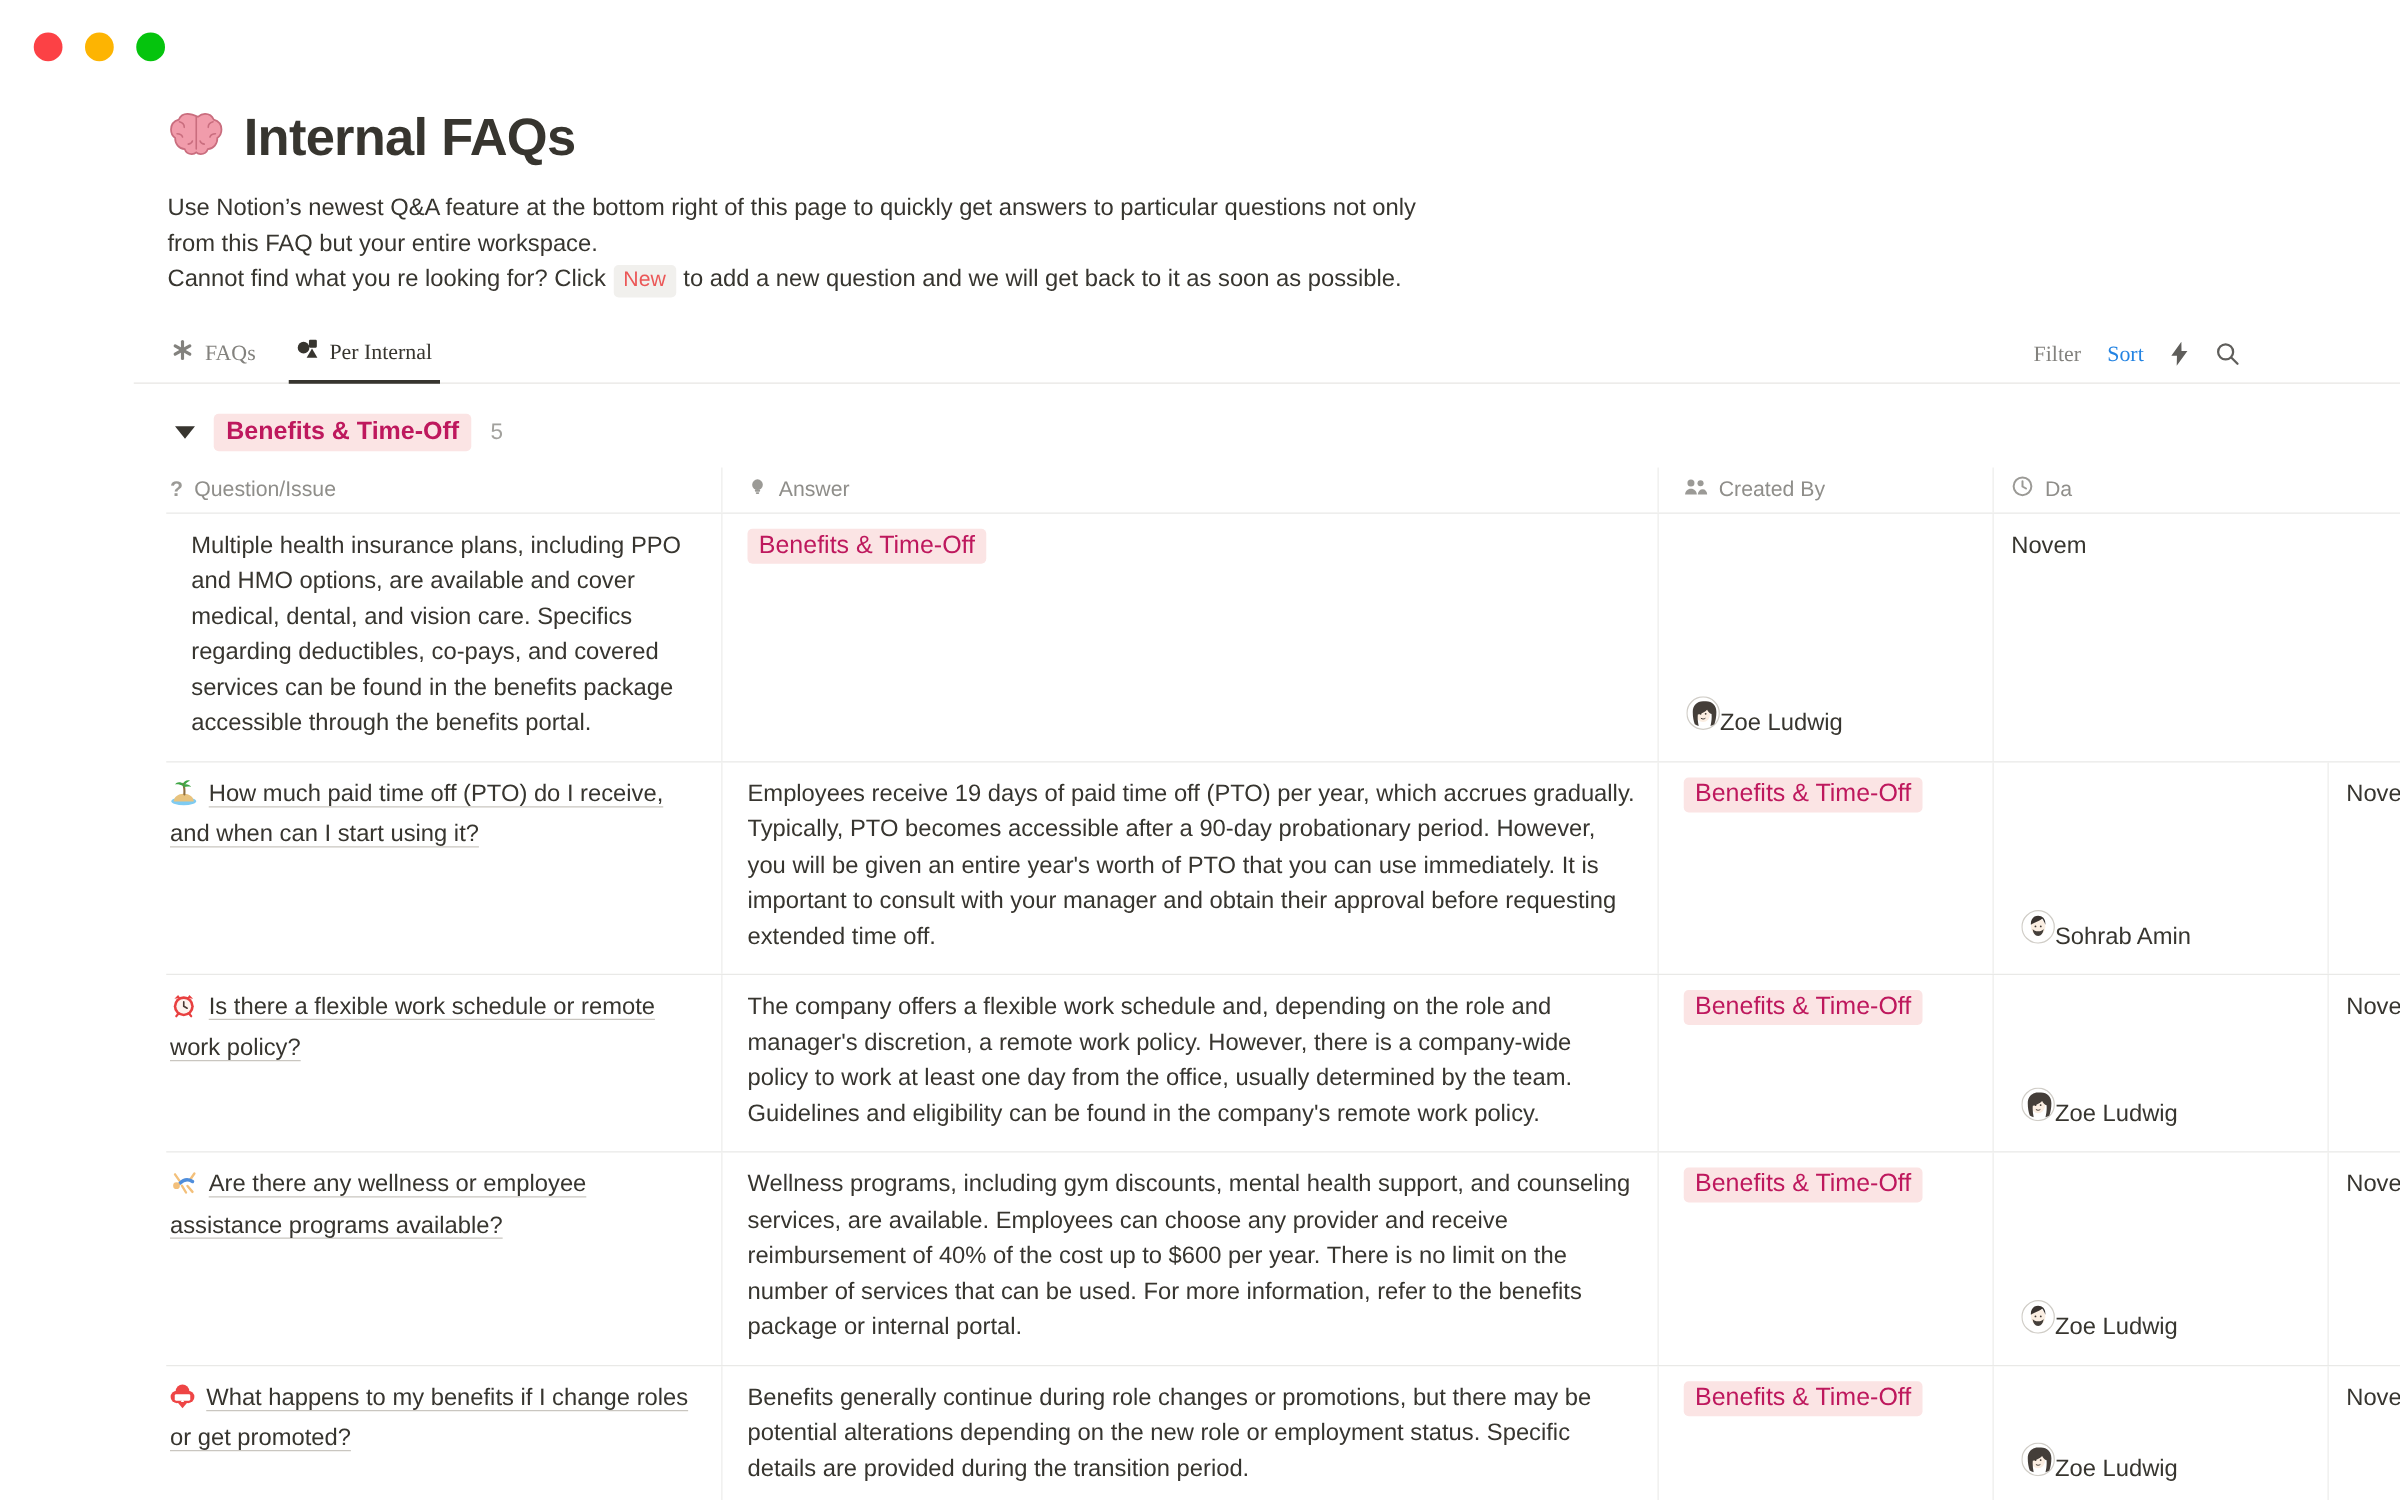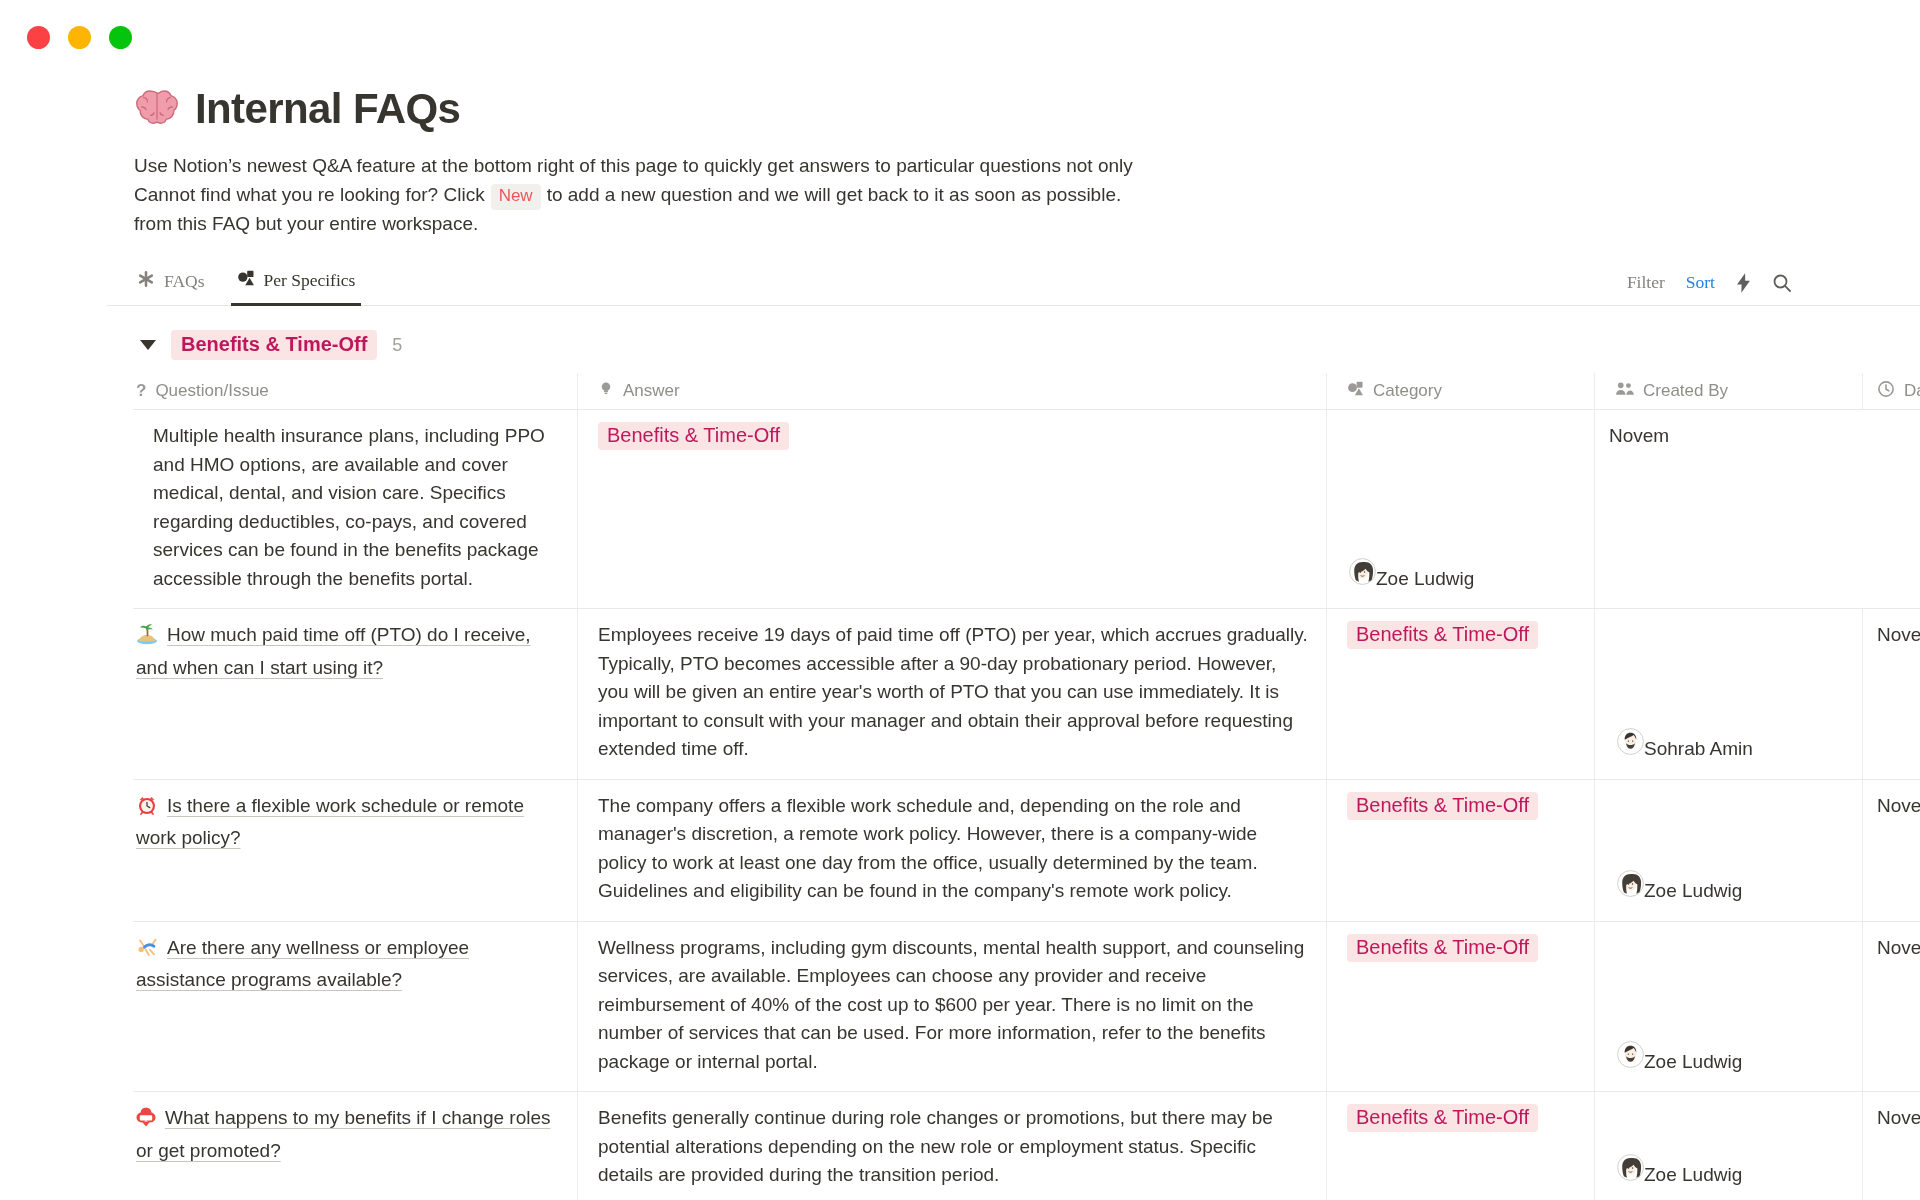--- a/index.html
+++ b/index.html
@@ -84,22 +84,22 @@
       <svg width="46" height="46" viewBox="0 0 36 36">
         <path fill="#f19cab" stroke="#c96d7e" stroke-width="1.1" d="M12.5 5.5c-2.8 0-4.6 1.6-5.4 3.6C4 10 2.2 12.2 2.2 15.3c0 2.3 1 4.2 2.6 5.3-.2 3.8 2.4 6.8 6 7.1.6 1.8 2.3 3 4.4 3 1.1 0 2.1-.3 2.8-1 .7.7 1.7 1 2.8 1 2.1 0 3.8-1.2 4.4-3 3.6-.3 6.2-3.3 6-7.1 1.6-1.1 2.6-3 2.6-5.3 0-3.1-1.8-5.3-4.9-6.2-.8-2-2.6-3.6-5.4-3.6-1.6 0-3 .6-4.5 1.9C16.5 6.1 14.1 5.5 12.5 5.5z"></path>
         <path fill="none" stroke="#c96d7e" stroke-width="1" stroke-linecap="round" d="M18 7.5v20M7.5 10.5c2 .5 3 2 3 3.5M28.5 10.5c-2 .5-3 2-3 3.5M6 18c1.8 0 3 .8 3.4 2M30 18c-1.8 0-3 .8-3.4 2M13 24.5c1.5-.2 2.4-1 2.6-2M23 24.5c-1.5-.2-2.4-1-2.6-2"></path>
       </svg>
     </span>
     <span class="page-title">Internal FAQs</span>
   </div>
 
   <div class="desc">
     <div class="desc-line">Use Notion’s newest Q&amp;A feature at the bottom right of this page to quickly get answers to particular questions not only</div>
+    <div class="desc-line">from this FAQ but your entire workspace.</div>
     <div class="desc-line"><span>Cannot find what you re looking for? Click</span><span class="new-badge">New</span><span>to add a new question and we will get back to it as soon as possible.</span></div>
-    <div class="desc-line">from this FAQ but your entire workspace.</div>
   </div>
 
   <div class="tabbar">
     <div class="tabs">
       <div class="tab">
         <span>
           <svg width="18" height="18" viewBox="0 0 20 20">
               <g stroke="#83827e" stroke-width="2.8" stroke-linecap="round">
                 <line x1="10" y1="2.5" x2="10" y2="17.5"></line>
                 <line x1="3.5" y1="6.25" x2="16.5" y2="13.75"></line>
@@ -110,21 +110,21 @@
         <span>FAQs</span>
       </div>
       <div class="tab active">
         <span>
           <svg width="18" height="18" viewBox="0 0 20 20" fill="#37352f">
               <circle cx="6.5" cy="9" r="5.2"></circle>
               <rect x="11.3" y="2" width="7" height="7" rx="1"></rect>
               <path d="M9.2 18 L14 9.8 L18.8 18 Z"></path>
             </svg>
         </span>
-        <span>Per Specifics</span>
+        <span>Per Internal</span>
       </div>
     </div>
     <div class="controls">
       <span class="filter-label">Filter</span>
       <span class="sort-label">Sort</span>
       <span class="ctrl-icon">
         <svg width="15" height="20" viewBox="0 0 14 18" fill="#5f5e5b">
             <path d="M8.5 0 L1 10.5 h4.2 L5 18 L13 7 H8.6 Z"></path>
           </svg>
       </span>
@@ -155,30 +155,20 @@
           <svg width="16" height="17" viewBox="0 0 18 18" fill="#9b9a96">
               <circle cx="9" cy="7" r="4.8"></circle>
               <rect x="6.6" y="11.4" width="4.8" height="1.9" rx="0.9"></rect>
               <rect x="7.4" y="13.8" width="3.2" height="1.5" rx="0.7"></rect>
             </svg>
         </span>
         <span>Answer</span>
       </div>
       <div class="th vline">
         <span>
-          <svg width="17" height="17" viewBox="0 0 20 20" fill="#9b9a96">
-              <circle cx="6.5" cy="9" r="5.2"></circle>
-              <rect x="11.3" y="2" width="7" height="7" rx="1"></rect>
-              <path d="M9.2 18 L14 9.8 L18.8 18 Z"></path>
-            </svg>
-        </span>
-        <span>Category</span>
-      </div>
-      <div class="th vline">
-        <span>
           <svg width="19" height="15" viewBox="0 0 20 16" fill="#9b9a96">
               <circle cx="6" cy="4.6" r="3"></circle>
               <path d="M1 14.6c0-3.1 2.2-5.1 5-5.1s5 2 5 5.1z"></path>
               <circle cx="14.2" cy="4.9" r="2.6"></circle>
               <path d="M11.8 14.6c.4-2.8 1.9-4.5 4.3-4.5 2 0 3.5 1.7 3.9 4.5z"></path>
             </svg>
         </span>
         <span>Created By</span>
       </div>
       <div class="th th-date">

